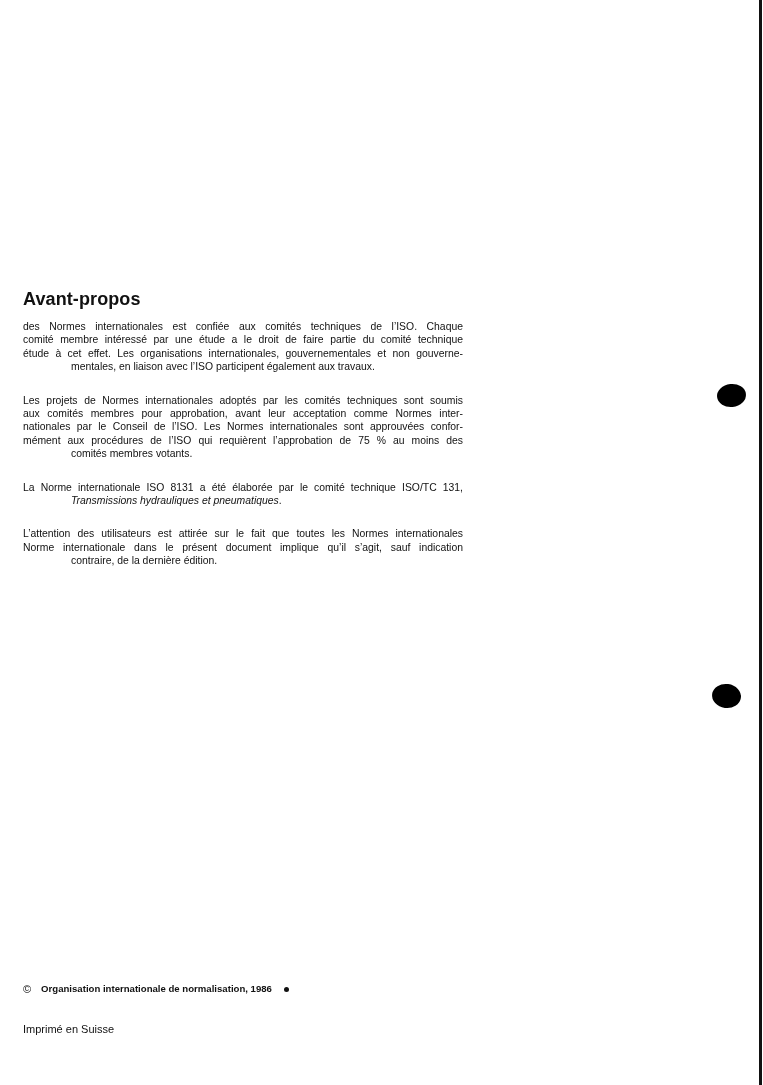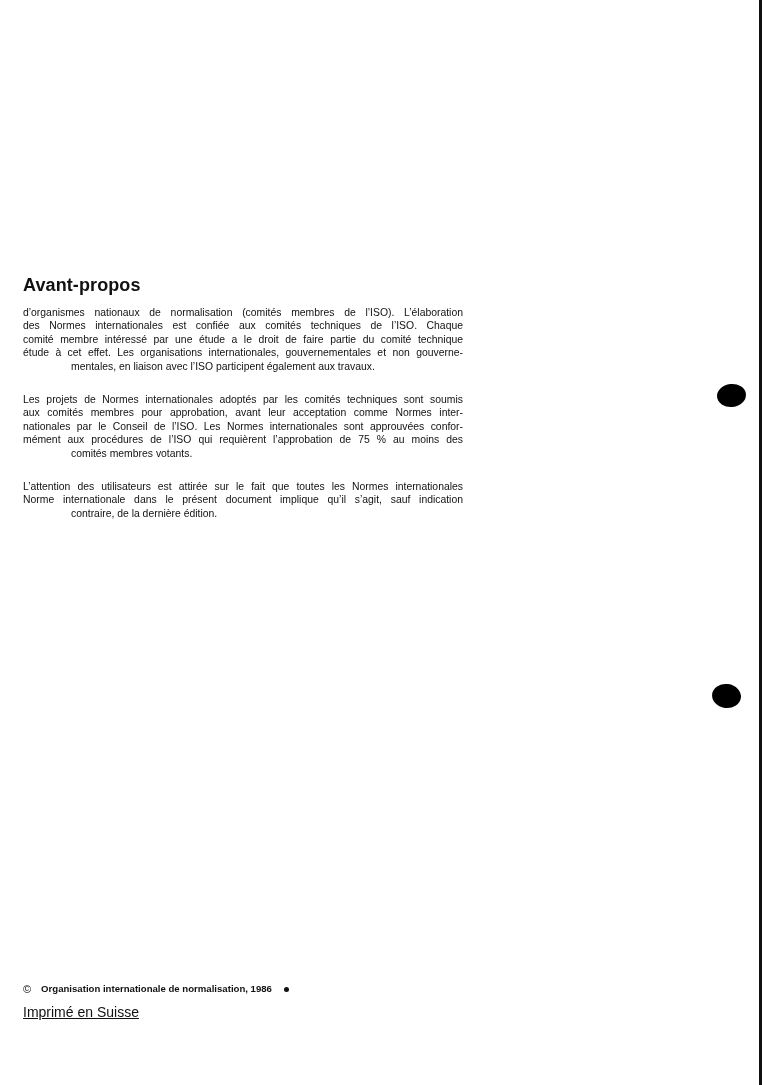--- a/index.html
+++ b/index.html
@@ -38,21 +38,21 @@
     .punch-hole.h2 {
       left: 712px;
       top: 684px;
       width: 29px;
       height: 24px;
       transform: rotate(8deg);
     }
     .content {
       position: absolute;
       left: 23px;
-      top: 274px;
+      top: 288px;
       width: 440px;
     }
     .title {
       font-family: "Liberation Sans", sans-serif;
       font-weight: bold;
       font-size: 18px;
       line-height: 22px;
       margin: 0 0 10px 0;
       letter-spacing: 0.1px;
     }
@@ -95,51 +95,53 @@
     }
     .bullet-dot {
       display: inline-block;
       width: 5px;
       height: 5px;
       background: #111111;
       border-radius: 50%;
       margin-left: 12px;
     }
     .printed {
-      margin-top: 11px;
-      font-size: 14px;
-      text-decoration: underline;
+      margin-top: 28px;
+      font-size: 11px;
     }
   </style>
 </head>
 <body>
 
 <div class="page-border"></div>
 <div class="punch-hole h1"></div>
 <div class="punch-hole h2"></div>
 
 <div class="content">
   <h1 class="title">Avant-propos</h1>
 
   <p class="para">
-    <span class="line">d’organismes nationaux de normalisation (comités membres de l’ISO). L’élaboration</span>
     <span class="line">des Normes internationales est confiée aux comités techniques de l’ISO. Chaque</span>
     <span class="line">comité membre intéressé par une étude a le droit de faire partie du comité technique</span>
     <span class="line">étude à cet effet. Les organisations internationales, gouvernementales et non gouverne-</span>
     <span class="line last">mentales, en liaison avec l’ISO participent également aux travaux.</span>
   </p>
 
   <p class="para">
     <span class="line">Les projets de Normes internationales adoptés par les comités techniques sont soumis</span>
     <span class="line">aux comités membres pour approbation, avant leur acceptation comme Normes inter-</span>
     <span class="line">nationales par le Conseil de l’ISO. Les Normes internationales sont approuvées confor-</span>
     <span class="line">mément aux procédures de l’ISO qui requièrent l’approbation de 75 % au moins des</span>
     <span class="line last">comités membres votants.</span>
   </p>
 
+  <p class="para">
+    <span class="line">La Norme internationale ISO 8131 a été élaborée par le comité technique ISO/TC 131,</span>
+    <span class="line last"><span class="italic">Transmissions hydrauliques et pneumatiques</span><span>.</span></span>
+  </p>
 
   <p class="para">
     <span class="line">L’attention des utilisateurs est attirée sur le fait que toutes les Normes internationales</span>
     <span class="line">Norme internationale dans le présent document implique qu’il s’agit, sauf indication</span>
     <span class="line last">contraire, de la dernière édition.</span>
   </p>
 </div>
 
 <div class="footer">
   <div class="copyright-line">

